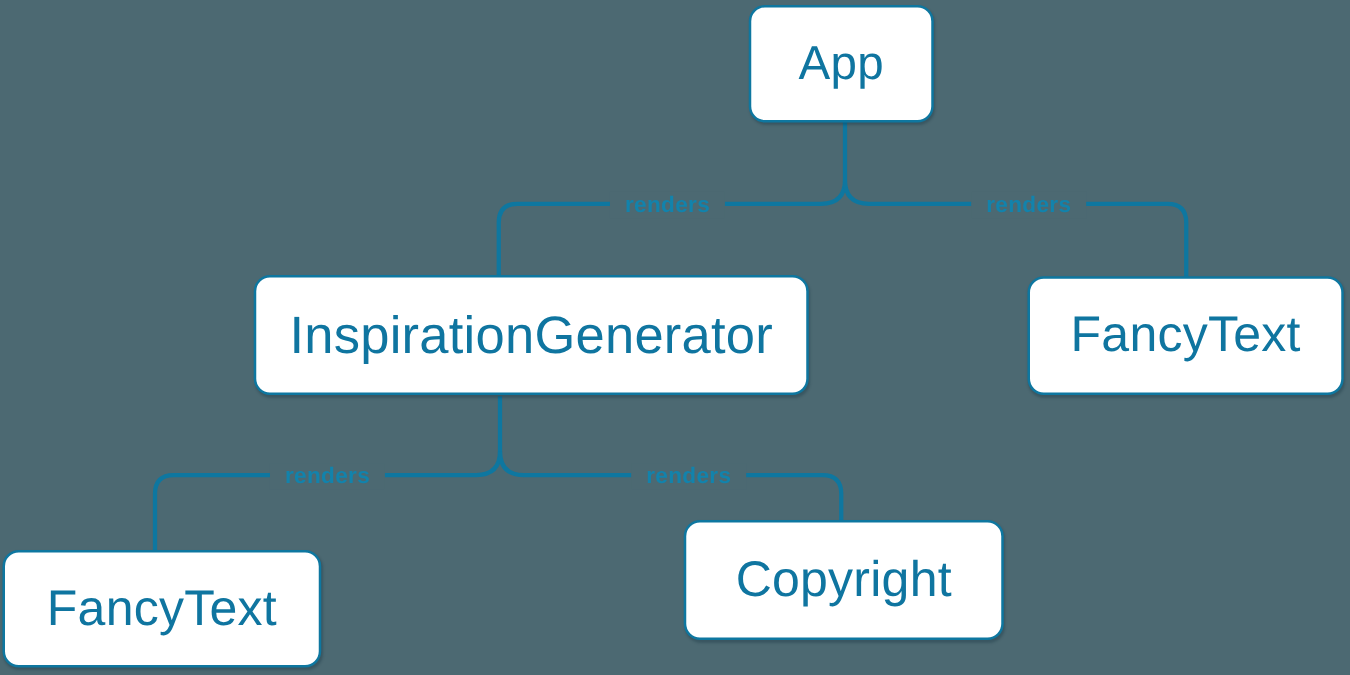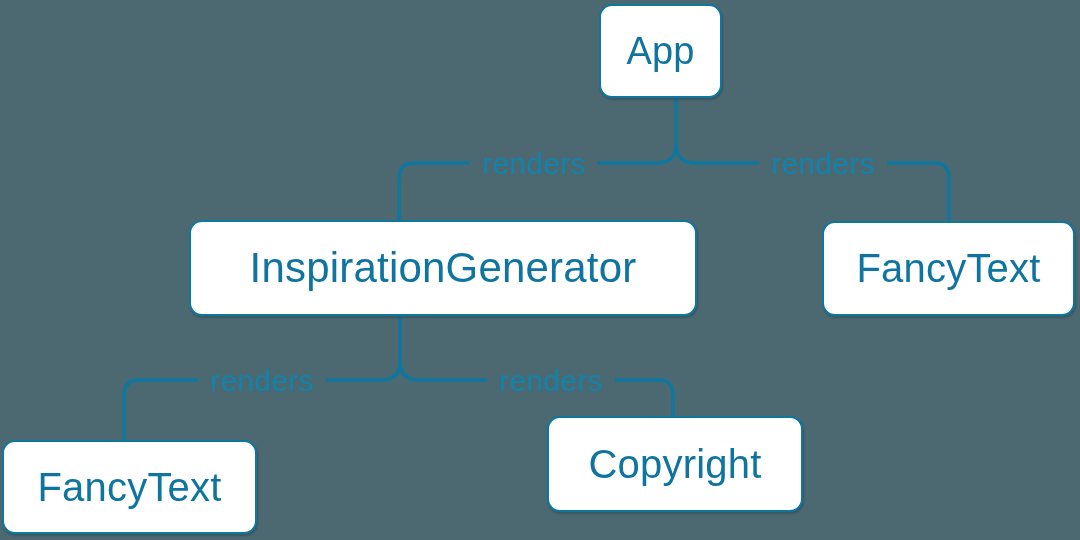--- a/index.html
+++ b/index.html
@@ -37,33 +37,33 @@
     display: flex;
     align-items: center;
     justify-content: center;
     background: var(--node-fill);
     border: 2.5px solid var(--accent);
     border-radius: 13px;
     color: var(--node-text);
     box-shadow: 1px 2px 2px rgba(10, 40, 55, 0.28);
     letter-spacing: 0.2px;
   }
-  .node-app               { left: 599px; top: 4px;   width: 123px; height: 94px; font-size: 38px; }
-  .node-inspiration       { left: 189px; top: 220px; width: 508px; height: 96px; font-size: 42px; }
+  .node-app               { left: 599px; top: 4px;   width: 148px; height: 94px; font-size: 38px; }
+  .node-inspiration       { left: 203px; top: 220px; width: 444px; height: 96px; font-size: 42px; }
   .node-fancytext-top     { left: 822px; top: 221px; width: 253px; height: 95px; font-size: 40px; }
   .node-fancytext-bottom  { left: 2px;   top: 440px; width: 255px; height: 94px; font-size: 40px; }
   .node-copyright         { left: 547px; top: 416px; width: 256px; height: 96px; font-size: 40px; }
 
   .edge-label {
     position: absolute;
     transform: translate(-50%, -50%);
     background: var(--bg);
     color: var(--edge-label);
-    font-size: 30px;
-    font-weight: normal;
+    font-size: 18px;
+    font-weight: bold;
     padding: 0 12px;
     white-space: nowrap;
     letter-spacing: 0.3px;
   }
   .edge-label-1 { left: 534px; top: 164px; }
   .edge-label-2 { left: 823px; top: 164px; }
   .edge-label-3 { left: 262px; top: 381px; }
   .edge-label-4 { left: 551px; top: 381px; }
 </style>
 </head>

